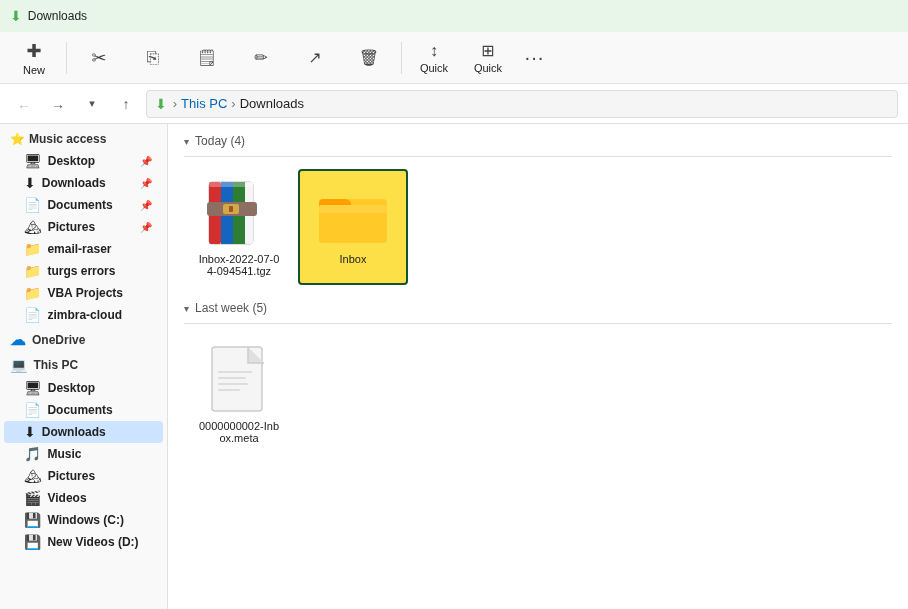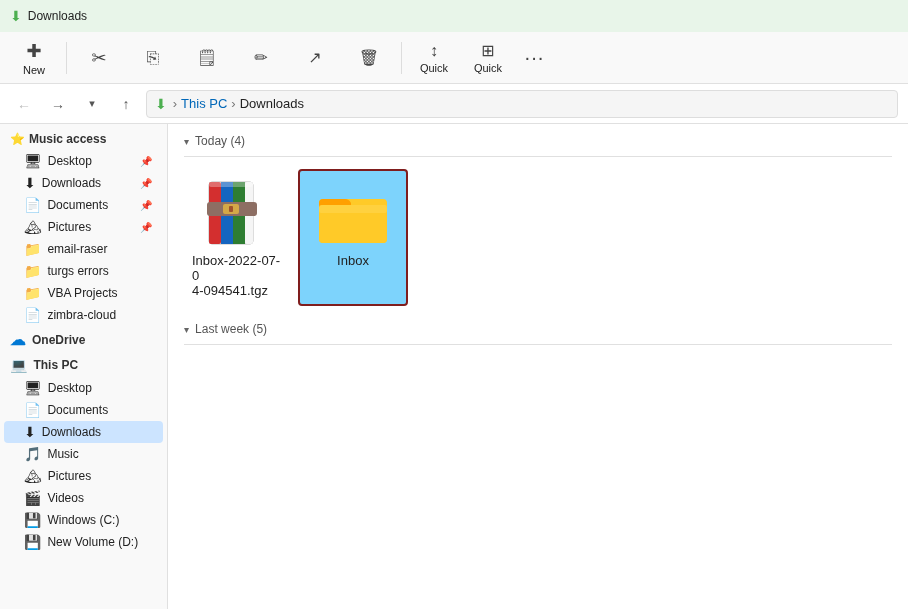--- a/index.html
+++ b/index.html
@@ -97,21 +97,21 @@
       cursor: pointer;
     }
     .sidebar-item {
       display: flex; align-items: center; gap: 6px;
       padding: 3px 10px 3px 20px;
       cursor: pointer; border-radius: 4px; margin: 0 4px;
       font-size: 12px; color: #222; position: relative;
     }
     .sidebar-item.active { background: #cce4ff; }
     .sidebar-item .item-icon { font-size: 14px; flex-shrink: 0; }
-    .sidebar-item .item-label { flex: 1; white-space: nowrap; overflow: hidden; text-overflow: ellipsis; }
+    .sidebar-item .item-label { flex: 1; white-space: nowrap; overflow: hidden; text-overflow: ellipsis; font-weight: bold; }
     .sidebar-item .pin-icon { font-size: 10px; color: #aaa; }
     .sidebar-group-header {
       display: flex; align-items: center; gap: 6px;
       padding: 4px 10px;
       font-size: 12px; font-weight: 600; color: #333;
       cursor: pointer;
     }
 
     
     #content {
@@ -122,26 +122,26 @@
       font-size: 12px; color: #555; margin-bottom: 8px; cursor: pointer;
     }
     .group-header .chevron { font-size: 10px; color: #666; }
     .group-divider { border: none; border-top: 1px solid #e0e0e0; margin: 8px 0 12px 0; }
     .files-grid { display: flex; flex-wrap: wrap; gap: 4px; margin-bottom: 16px; }
     .file-item {
       display: flex; flex-direction: column; align-items: center;
       width: 110px; padding: 8px 6px 6px 6px; border-radius: 4px;
       cursor: pointer; border: 2px solid transparent;
     }
-    .file-item.selected { background: #7dd3fc; border: 2px solid #7f1d1d; }
+    .file-item.selected { background: #fde047; border: 2px solid #14532d; }
     .file-thumbnail {
       width: 80px; height: 70px; display: flex; align-items: center; justify-content: center;
       margin-bottom: 4px;
     }
-    .file-label { font-size: 13px; color: #222; word-break: break-word; }
+    .file-label { font-size: 11px; text-align: center; color: #222; word-break: break-word; }
 
     
     ::-webkit-scrollbar { width: 6px; }
     ::-webkit-scrollbar-thumb { background: #ccc; border-radius: 3px; }
   </style>
 </head>
 <body>
 
 <div id="title-bar">
   <span class="title-icon">⬇</span>
@@ -276,21 +276,21 @@
     <div class="sidebar-item">
       <span class="item-icon" style="color:#9c27b0;">🎬</span>
       <span class="item-label">Videos</span>
     </div>
     <div class="sidebar-item">
       <span class="item-icon">💾</span>
       <span class="item-label">Windows (C:)</span>
     </div>
     <div class="sidebar-item">
       <span class="item-icon">💾</span>
-      <span class="item-label">New Volume (D:)</span>
+      <span class="item-label">New Videos (D:)</span>
     </div>
   </div>
 
   <div id="content">
 
     <div class="group-header">
       <span class="chevron">▾</span>
       <span>Today (4)</span>
     </div>
     <hr class="group-divider">
@@ -336,15 +336,35 @@
         <span class="file-label">Inbox</span>
       </div>
     </div>
 
     <div class="group-header">
       <span class="chevron">▾</span>
       <span>Last week (5)</span>
     </div>
     <hr class="group-divider">
 
+    <div class="files-grid">
+
+      <div class="file-item">
+        <div class="file-thumbnail">
+          <svg width="58" height="72" viewBox="0 0 58 72">
+
+            <rect x="2" y="2" width="50" height="64" rx="3" fill="#f5f5f5" stroke="#ccc" stroke-width="1.5"></rect>
+
+            <path d="M38 2 L54 18 L38 18 Z" fill="#e0e0e0"></path>
+            <path d="M38 2 L38 18 L54 18" fill="none" stroke="#ccc" stroke-width="1.5"></path>
+
+            <rect x="8" y="26" width="34" height="2" rx="1" fill="#ddd"></rect>
+            <rect x="8" y="32" width="28" height="2" rx="1" fill="#ddd"></rect>
+            <rect x="8" y="38" width="30" height="2" rx="1" fill="#ddd"></rect>
+            <rect x="8" y="44" width="22" height="2" rx="1" fill="#ddd"></rect>
+          </svg>
+        </div>
+        <span class="file-label">0000000002-Inb<br>ox.meta</span>
+      </div>
+    </div>
 
   </div>
 </div>
 
 </body></html>

